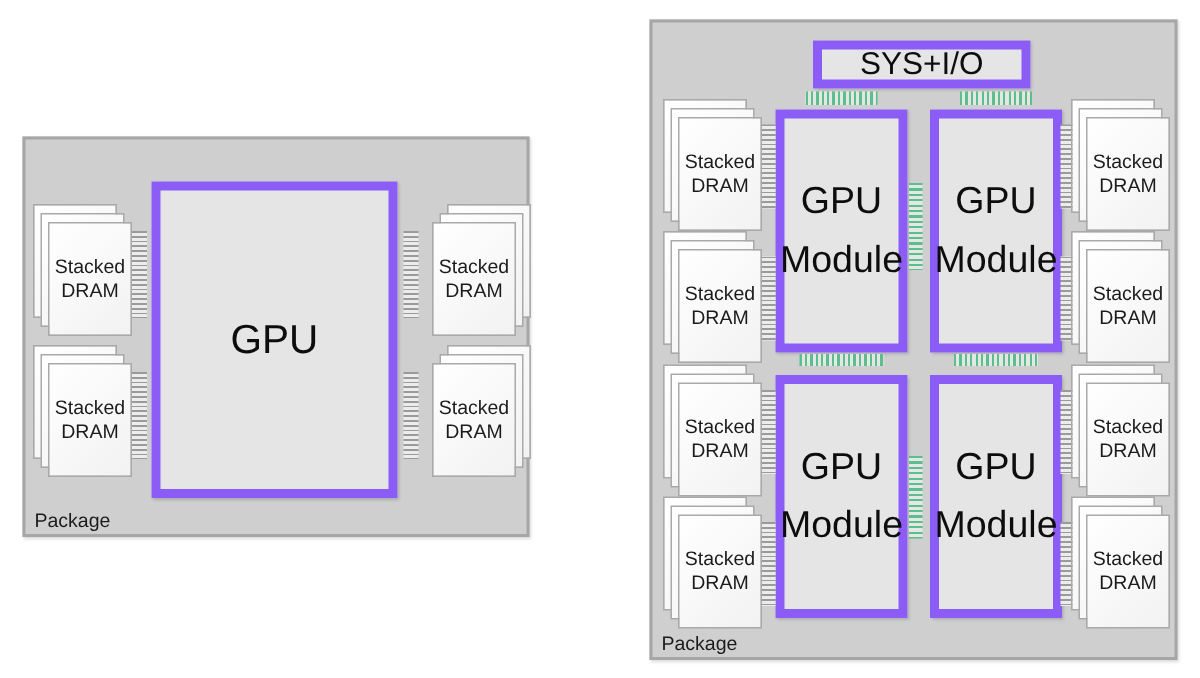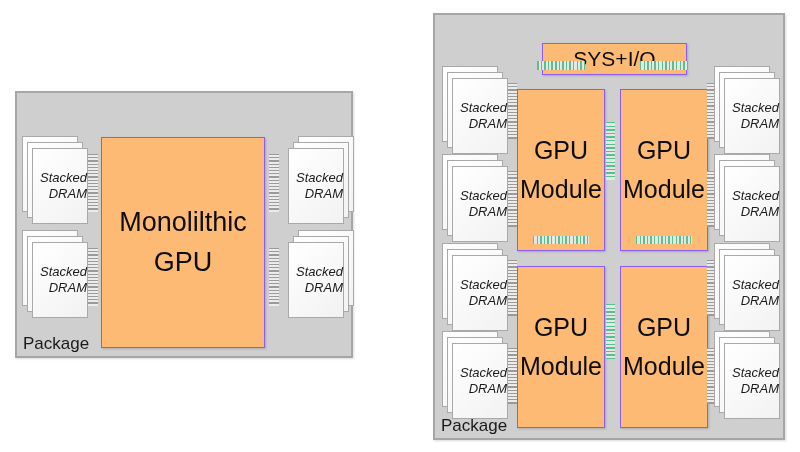--- a/index.html
+++ b/index.html
@@ -14,35 +14,34 @@
   .package {
     position: absolute;
     background: #cfcfcf;
     border: 2px solid #a6a6a6;
     box-shadow: 1px 1px 2px rgba(0,0,0,0.15);
     box-sizing: border-box;
   }
   .pkg-label {
     position: absolute;
     left: 6px; bottom: 2px;
-    font-size: 17px;
+    font-size: 13px;
     color: #1b1b1b;
   }
   .green-box {
     position: absolute;
-    background: #fdba74;
-    border: 1px solid #8b5cf6;
+    background: #e5e5e5;
+    border: 6px solid #8b5cf6;
     box-sizing: border-box;
     display: flex;
     flex-direction: column;
     align-items: center;
     justify-content: center;
     text-align: center;
     box-shadow: 1px 1px 2px rgba(0,0,0,0.18);
-    margin-top: 16px;
   }
   .chip-text-lg { font-size: 27px; line-height: 1.45; color: #0d0d0d; }
   .chip-text-md { font-size: 25px; line-height: 1.55; color: #0d0d0d; }
   .chip-text-sm { font-size: 21px; line-height: 1.2; color: #0d0d0d; }
 
   .dram-stack { position: absolute; width: 66px; height: 88px; }
   .dram-card {
     position: absolute;
     width: 56px; height: 76px;
     background: linear-gradient(135deg, #ffffff 0%, #f2f2f2 100%);
@@ -54,25 +53,24 @@
   .casc-left .card-mid   { left: 5px;  top: 6px; }
   .casc-left .card-front { left: 10px; top: 12px; }
   
   .casc-right .card-back  { left: 10px; top: 0px; }
   .casc-right .card-mid   { left: 5px;  top: 6px; }
   .casc-right .card-front { left: 0px;  top: 12px; }
   .dram-label {
     position: absolute;
     left: 0; right: 0; top: 50%;
     transform: translateY(-50%);
-    text-align: right;
+    text-align: center;
     font-size: 13px;
     line-height: 1.25;
     color: #1b1b1b;
-    font-style: italic;
   }
   .hatch-gray-v {
     position: absolute;
     width: 10px; height: 58px;
     background: repeating-linear-gradient(to bottom, #9a9a9a 0 1.2px, #ececec 1.2px 3.2px);
   }
   .hatch-green-h {
     position: absolute;
     height: 9px;
     background: repeating-linear-gradient(to right, #5cbe8c 0 1.5px, #e4e8e4 1.5px 3.6px);
@@ -92,21 +90,20 @@
   }
 </style>
 </head>
 <body>
 
 <div id="stage">
 
   <div class="package" style="left:15px; top:91px; width:338px; height:267px;">
 
     <div class="green-box" style="left:84px; top:28px; width:164px; height:211px;">
-      <div class="chip-text-lg">Monolilthic</div>
       <div class="chip-text-lg">GPU</div>
     </div>
 
     <div class="hatch-gray-v" style="left:71px; top:61px;"></div>
     <div class="hatch-gray-v" style="left:71px; top:155px;"></div>
     <div class="hatch-gray-v" style="left:252px; top:61px;"></div>
     <div class="hatch-gray-v" style="left:252px; top:155px;"></div>
 
     <div class="dram-stack casc-left" style="left:5px; top:43px;">
       <div class="dram-card card-back"></div>

